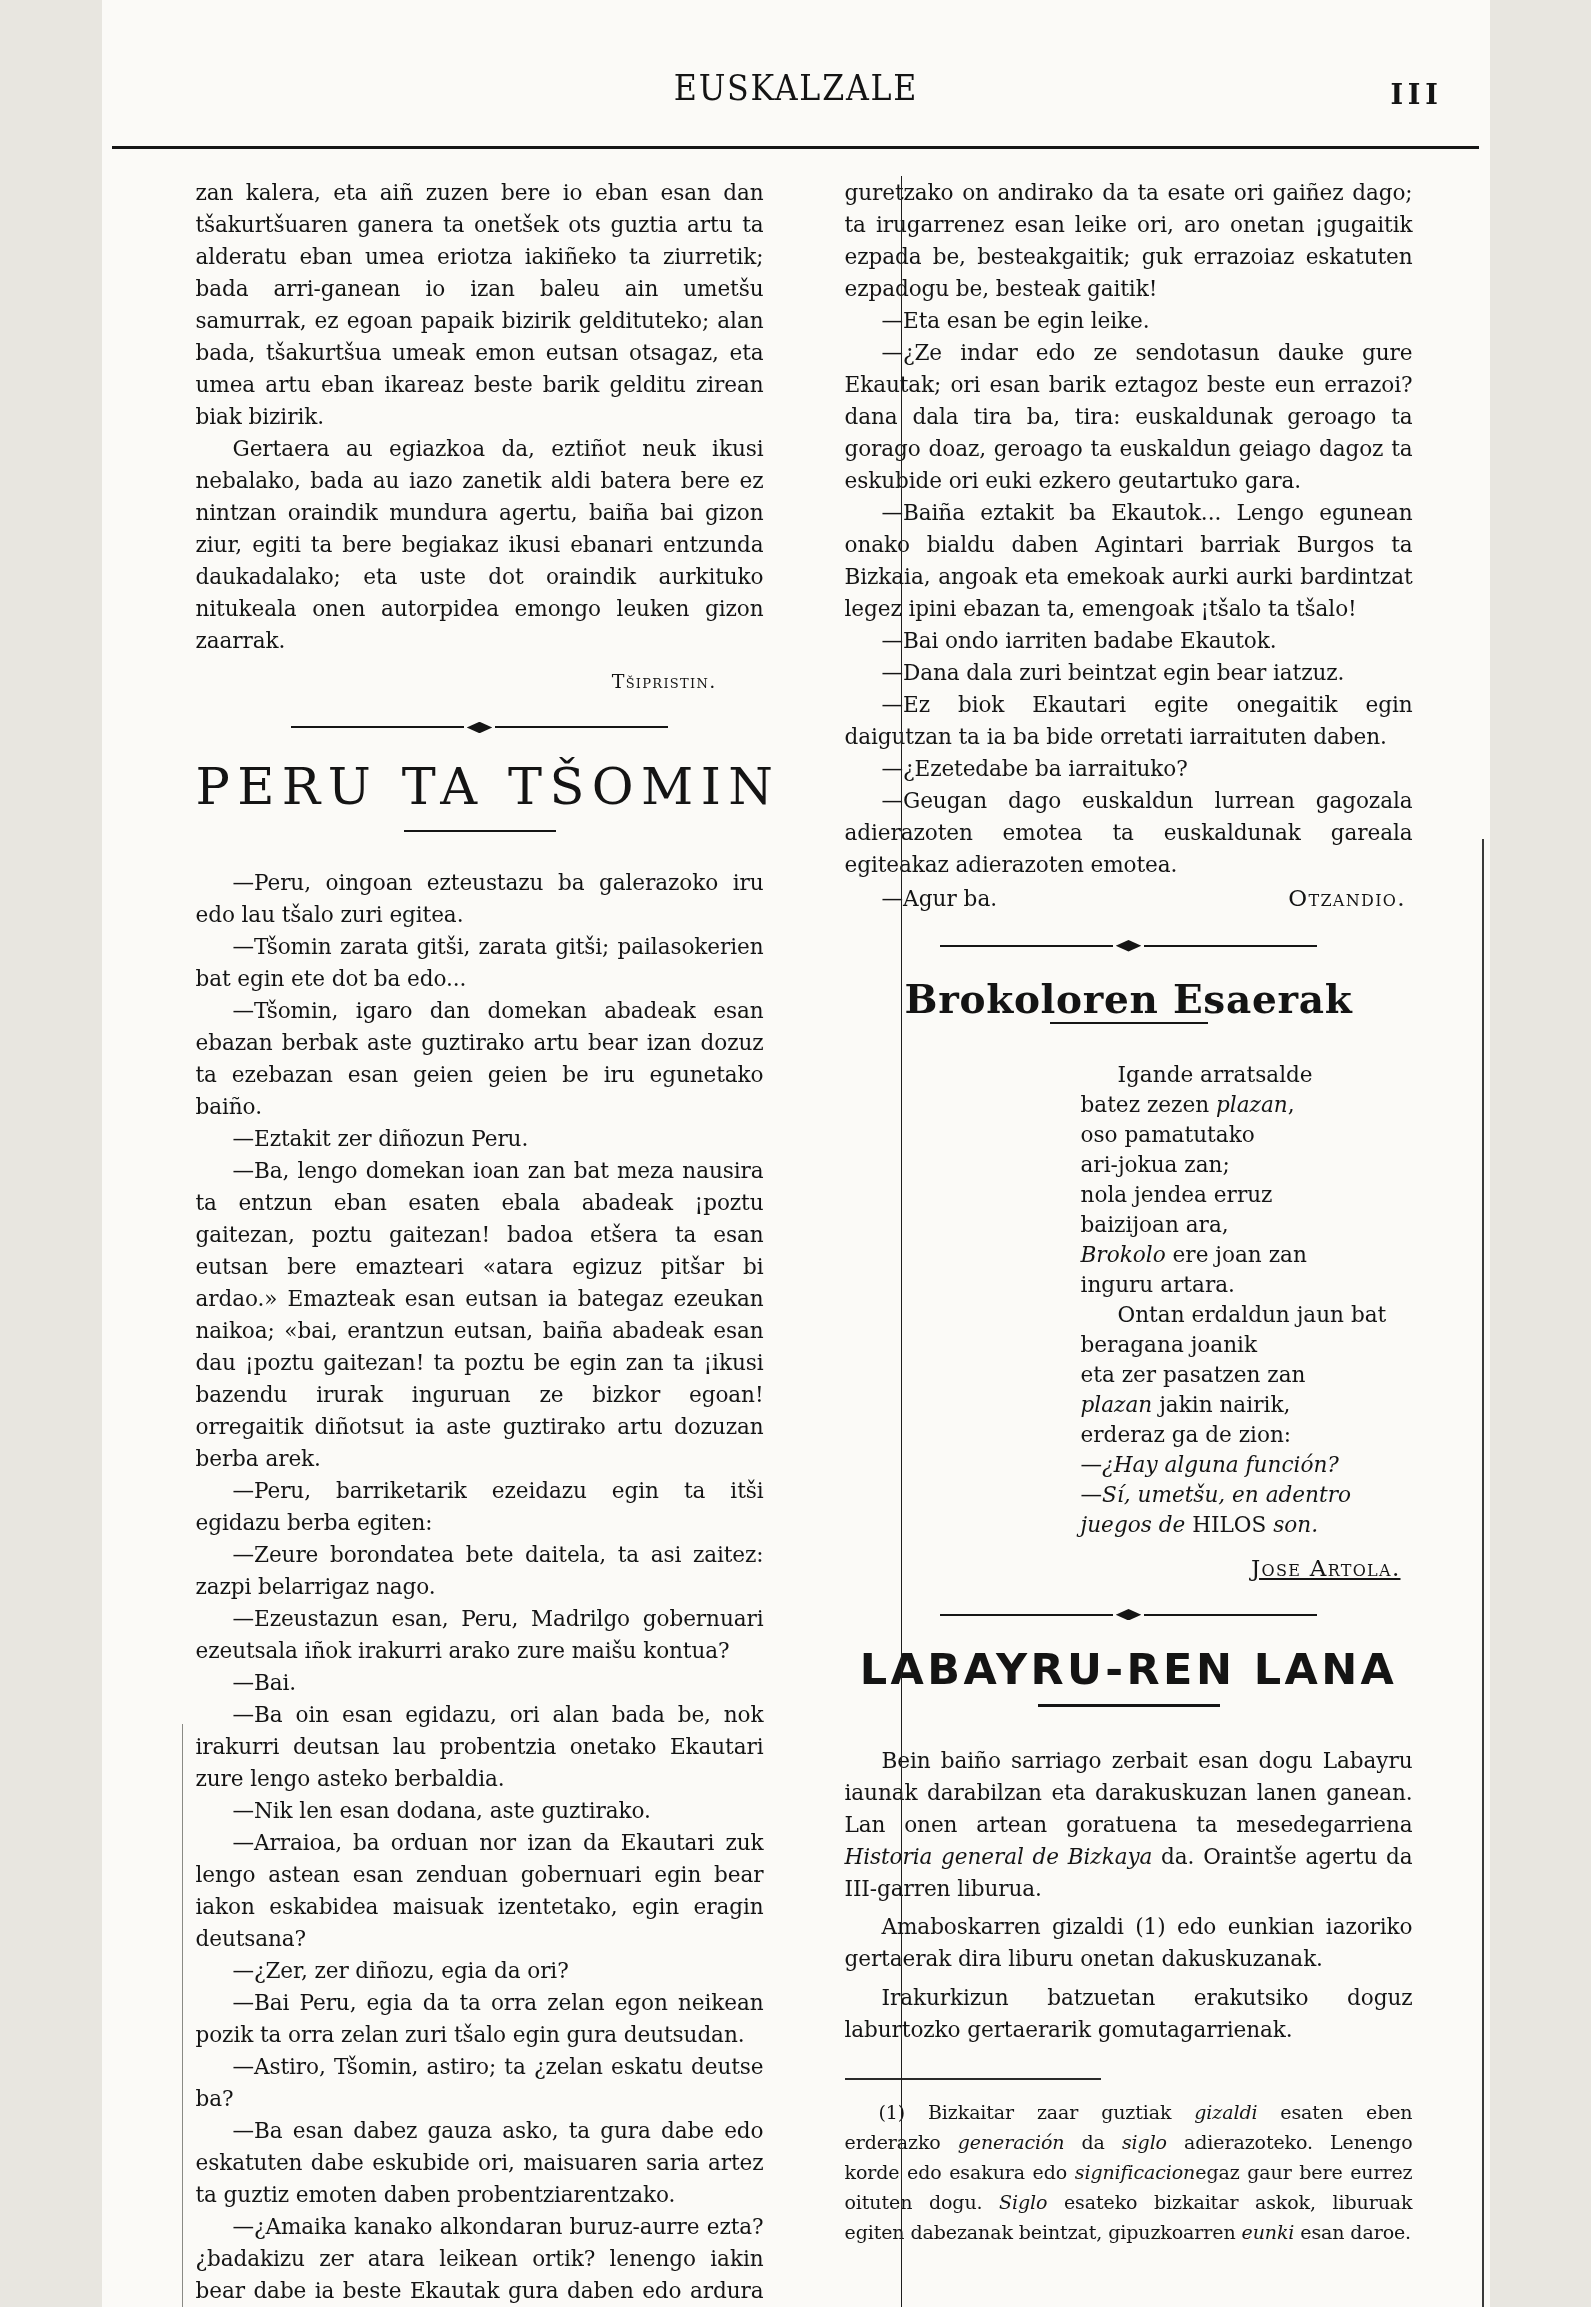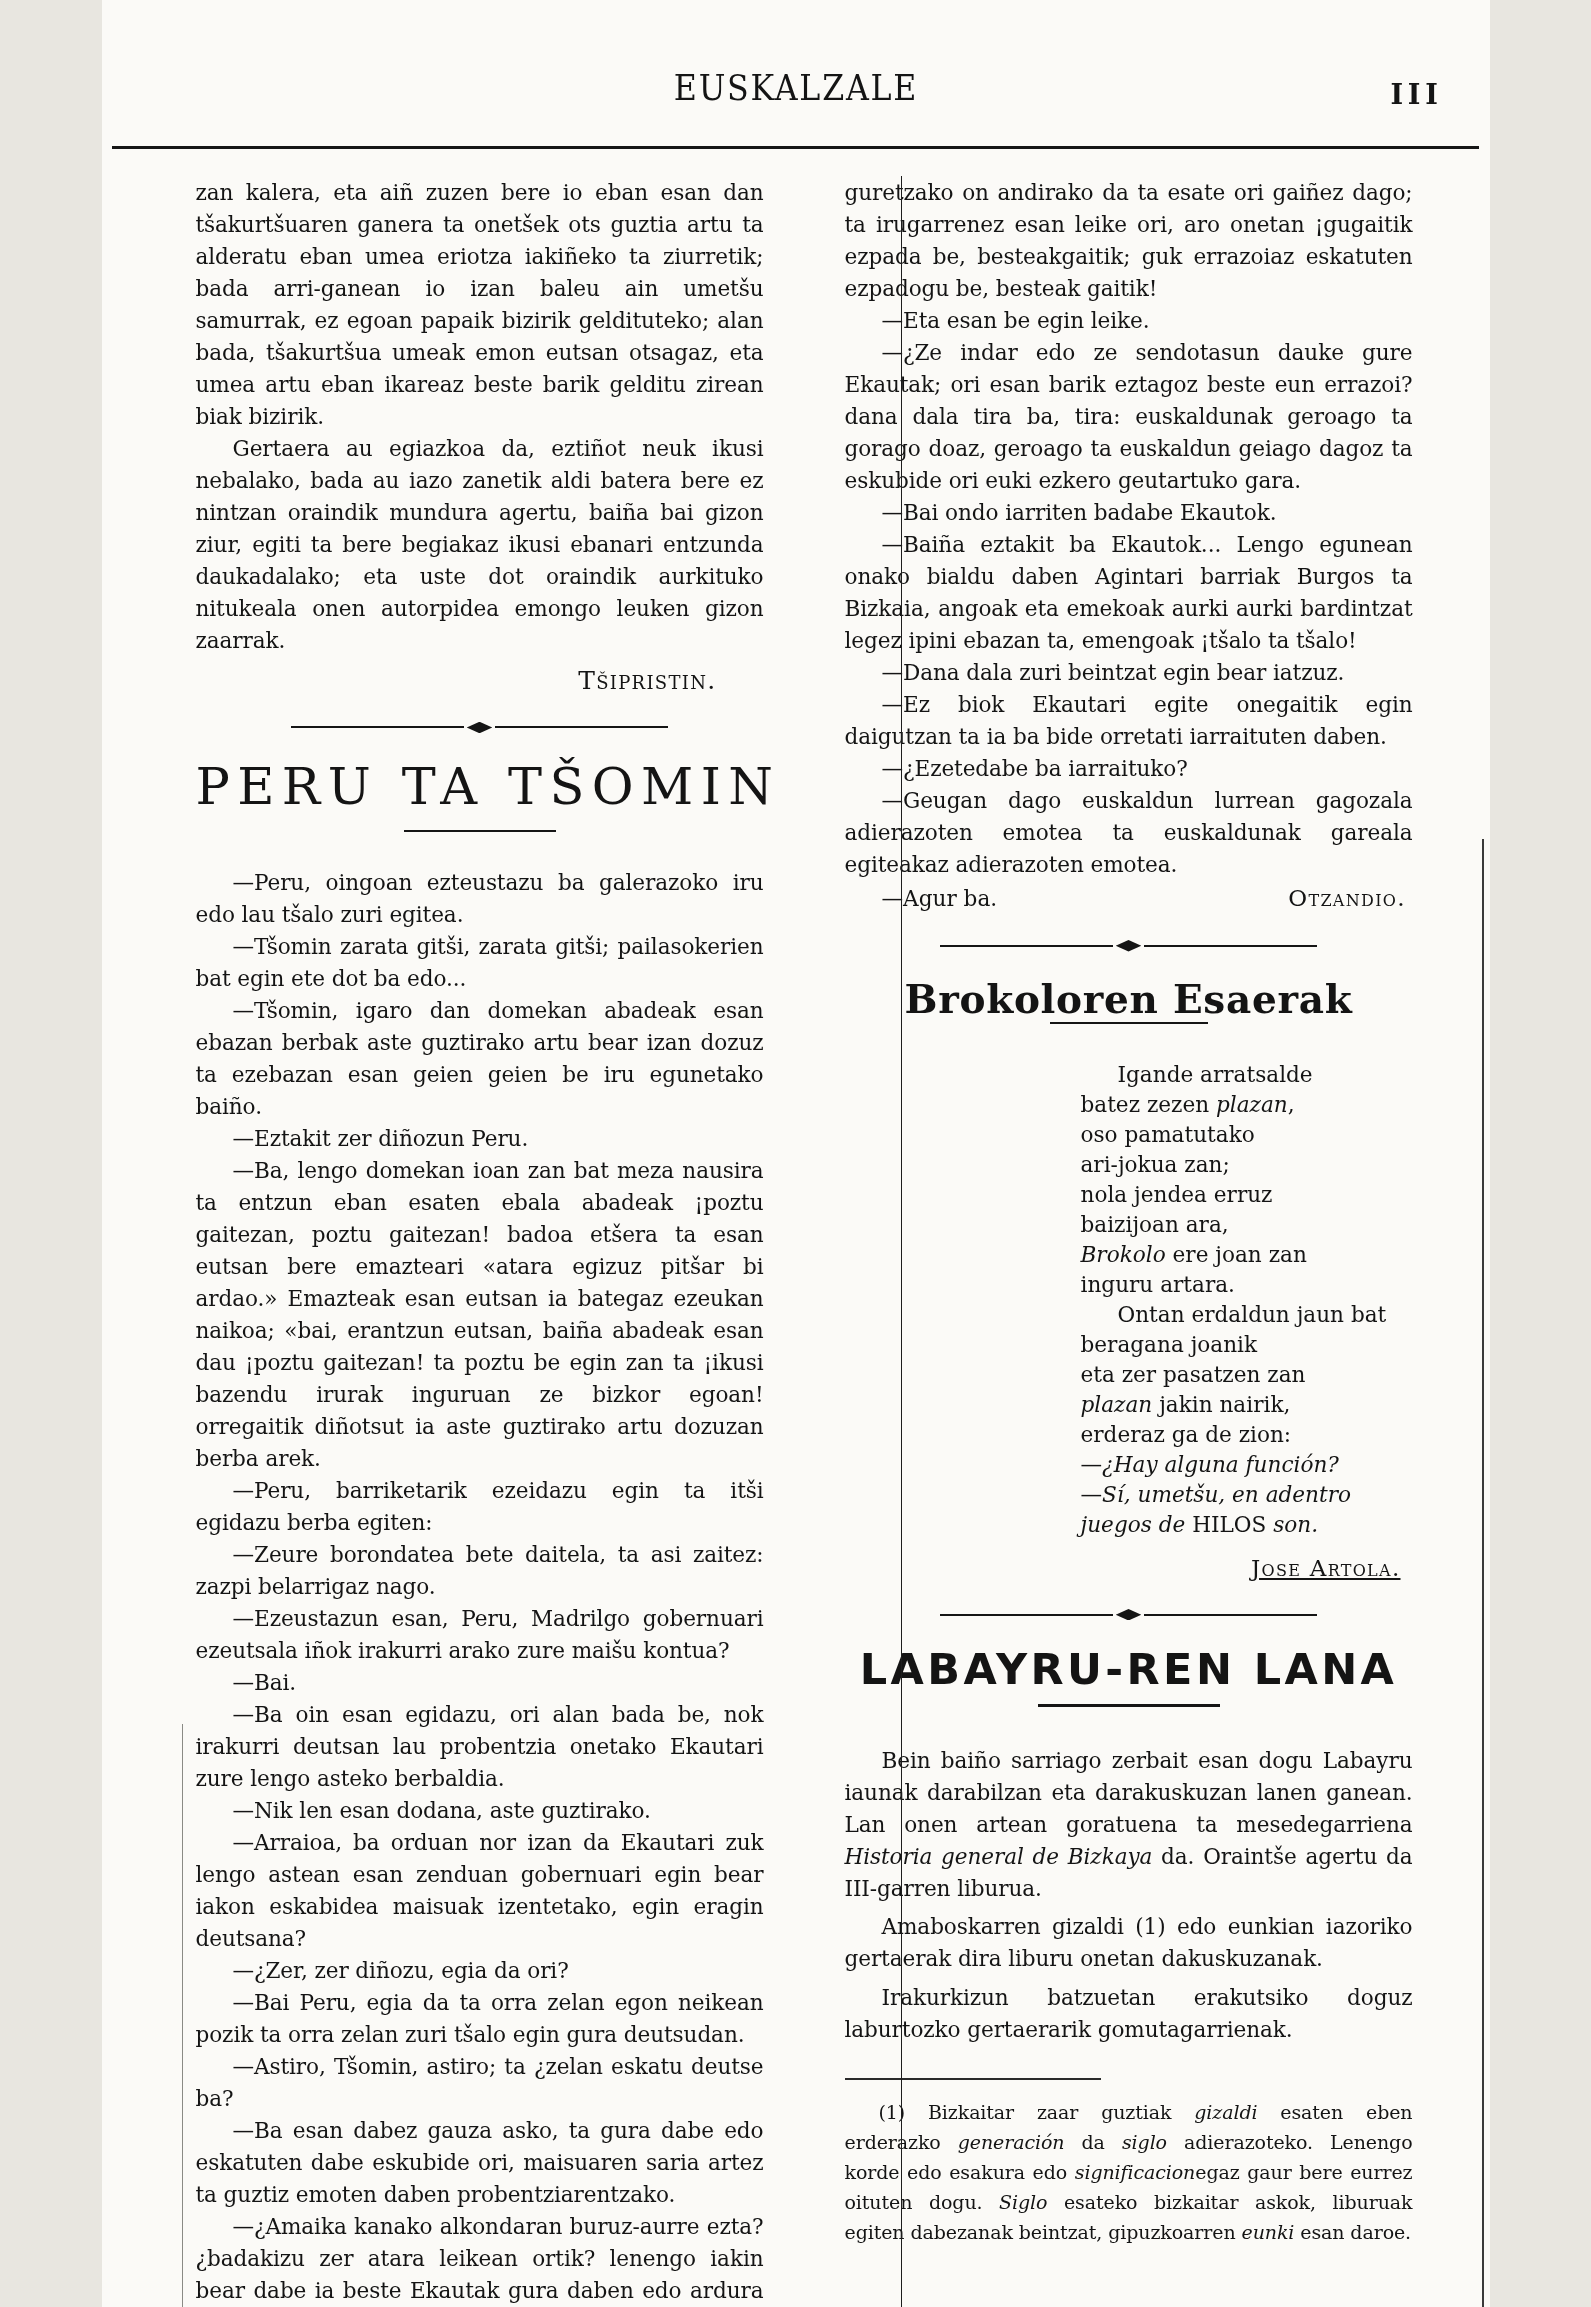--- a/index.html
+++ b/index.html
@@ -30,21 +30,21 @@
   .edge-right{position:absolute; right:6px; top:839px; bottom:0; width:2px; background:#3a3a3a;}
   .edge-left{position:absolute; left:80px; top:1724px; bottom:0; width:1.3px; background:#8a8a85;}
   
   .columns{display:flex; gap:81px; padding:28px 77px 0 94px;}
   .col{flex:1; min-width:0;}
   p{margin:0; text-align:justify; font-size:21.6px; line-height:32px; text-indent:37px; letter-spacing:-0.1px;}
   p.noindent{text-indent:0;}
   p.art{margin-bottom:6.7px;}
   
   .sig{margin-top:6.7px; text-align:right; padding-right:47px;
-       font-variant:small-caps; letter-spacing:1.3px; font-size:25px; line-height:34px;}
+       font-variant:small-caps; letter-spacing:1.3px; font-size:19px; line-height:34px;}
   .sigrow{display:flex; justify-content:space-between; align-items:baseline;
           font-size:21.6px; line-height:34px;}
   .sigrow .farewell{margin-left:37px;}
   .sc{font-variant:small-caps; letter-spacing:1.3px; font-size:23px; padding-right:6.7px;}
   .sig2{margin-top:10.8px; text-align:right; padding-right:12px;
         font-variant:small-caps; letter-spacing:1.3px; font-size:23px; line-height:34px;text-decoration:underline;}
   
   .divider{width:377px; margin:24px auto; display:flex; align-items:center; gap:2.7px;}
   .divider .dline{flex:1; height:2px; background:#151515;}
   .divider .diamond{width:25.6px; height:11.5px; background:#151515;
@@ -123,22 +123,22 @@
       <p>—Bai Peru, egia da ta orra zelan egon neikean pozik ta orra zelan zuri tšalo egin gura deutsudan.</p>
       <p>—Astiro, Tšomin, astiro; ta ¿zelan eskatu deutse ba?</p>
       <p>—Ba esan dabez gauza asko, ta gura dabe edo eskatuten dabe eskubide ori, maisuaren saria artez ta guztiz emoten daben probentziarentzako.</p>
       <p>—¿Amaika kanako alkondaran buruz-aurre ezta? ¿badakizu zer atara leikean ortik? lenengo iakin bear dabe ia beste Ekautak gura daben edo ardura deutsen; ardura badautse ezkatuko dabe; bigarren, eskabide orrentzako eztala ori errazoia, bada legeko ta</p>
     </section>
 
     <section class="col">
       <p class="noindent">guretzako on andirako da ta esate ori gaiñez dago; ta irugarrenez esan leike ori, aro onetan ¡gugaitik ezpada be, besteakgaitik; guk errazoiaz eskatuten ezpadogu be, besteak gaitik!</p>
       <p>—Eta esan be egin leike.</p>
       <p>—¿Ze indar edo ze sendotasun dauke gure Ekautak; ori esan barik eztagoz beste eun errazoi? dana dala tira ba, tira: euskaldunak geroago ta gorago doaz, geroago ta euskaldun geiago dagoz ta eskubide ori euki ezkero geutartuko gara.</p>
+      <p>—Baiña eztakit ba Ekautok... Lengo egunean onako bialdu daben Agintari barriak Burgos ta Bizkaia, angoak eta emekoak aurki aurki bardintzat legez ipini ebazan ta, emengoak ¡tšalo ta tšalo!</p>
       <p>—Bai ondo iarriten badabe Ekautok.</p>
-      <p>—Baiña eztakit ba Ekautok... Lengo egunean onako bialdu daben Agintari barriak Burgos ta Bizkaia, angoak eta emekoak aurki aurki bardintzat legez ipini ebazan ta, emengoak ¡tšalo ta tšalo!</p>
       <p>—Dana dala zuri beintzat egin bear iatzuz.</p>
       <p>—Ez biok Ekautari egite onegaitik egin daigutzan ta ia ba bide orretati iarraituten daben.</p>
       <p>—¿Ezetedabe ba iarraituko?</p>
       <p>—Geugan dago euskaldun lurrean gagozala adierazoten emotea ta euskaldunak gareala egiteakaz adierazoten emotea.</p>
 
       <div class="sigrow">
         <span class="farewell">—Agur ba.</span>
         <span class="sc">Otzandio.</span>
       </div>
 

